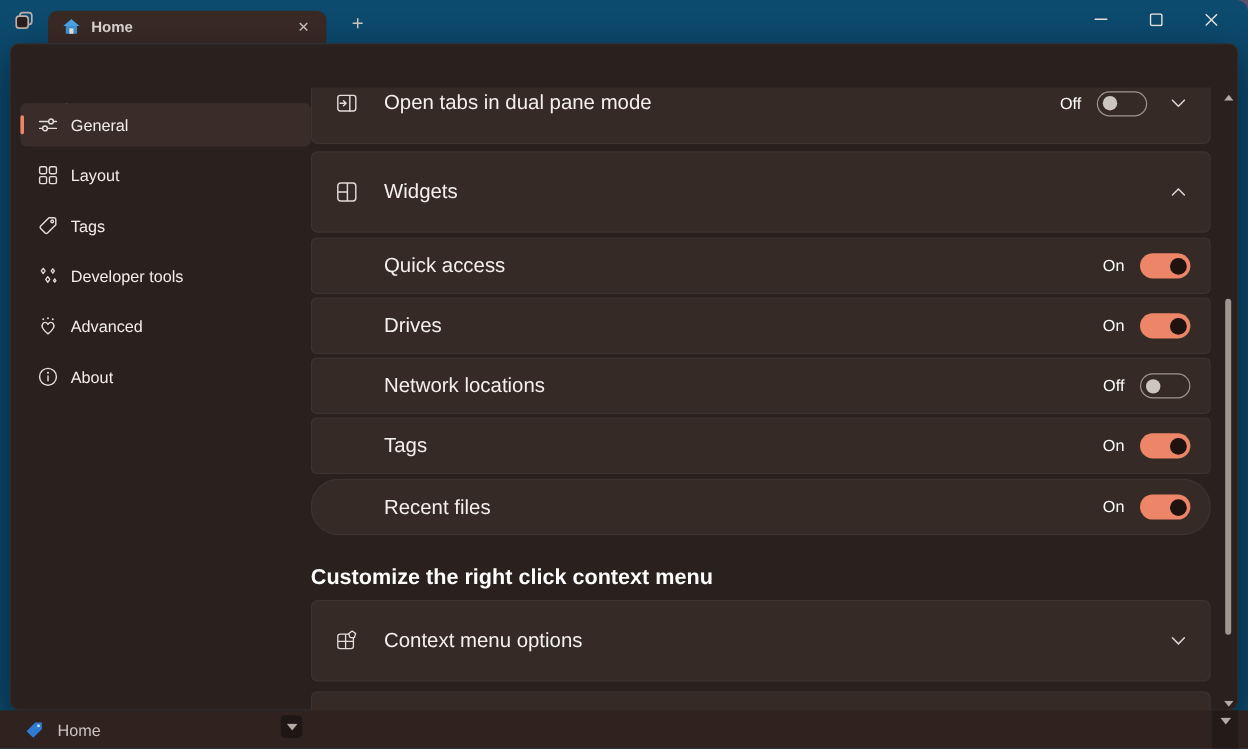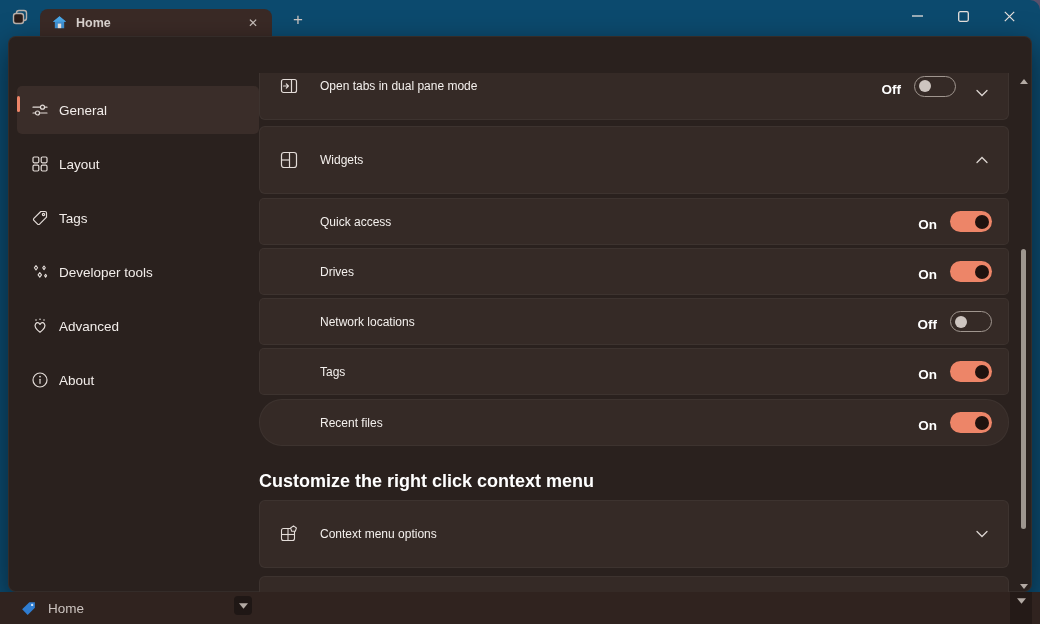--- a/index.html
+++ b/index.html
@@ -28,36 +28,36 @@
   
   .dialog{position:absolute;left:8px;top:36px;width:1024px;height:556px;background:#2a211e;
        border-radius:8px;border:1px solid rgba(255,255,255,0.05);box-sizing:border-box;
        box-shadow:0 10px 30px rgba(0,0,0,0.5);}
   .dialog-title{position:absolute;left:18px;top:47px;font-size:14px;font-weight:700;color:#ffffff;}
   .dialog-close{position:absolute;right:14px;top:42px;width:30px;height:30px;display:flex;align-items:center;
        justify-content:center;color:#eee9e6;font-size:15px;}
 
   
   .sidebar{position:absolute;left:8px;top:49px;width:242px;}
-  .side-item{position:relative;height:48px;margin-bottom:6px;border-radius:5px;display:flex;align-items:center;
+  .side-item{position:relative;height:36px;margin-bottom:6px;border-radius:5px;display:flex;align-items:center;
        padding-left:6px;box-sizing:border-box;}
   .side-item.selected{background:#3a2d29;}
   .side-item .pill{display:none;}
   .side-item.selected .pill{display:block;position:absolute;left:0;top:10px;width:3px;height:16px;border-radius:2px;background:#ed8568;}
   .side-item svg{width:18px;height:18px;color:#e3dcd8;flex:none;margin-left:8px;}
   .side-label{margin-left:10px;font-size:13.5px;color:#f2edea;}
 
   
   .content{position:absolute;left:250px;top:36px;width:750px;height:520px;overflow:hidden;}
   .card{background:#352a26;border:1px solid rgba(255,255,255,0.045);box-sizing:border-box;border-radius:6px;
        display:flex;align-items:center;padding:0 20px;}
   .expander{height:68px;}
   .card svg.lead{width:18px;height:18px;color:#e3dcd8;flex:none;}
-  .card .label{margin-left:22px;font-size:12px;color:#f4f0ed;}
-  .right-group{margin-left:auto;display:flex;align-items:flex-end;font-weight:bold;}
+  .card .label{margin-left:22px;font-size:17px;color:#f4f0ed;}
+  .right-group{margin-left:auto;display:flex;align-items:center;}
   .state-label{font-size:13.5px;color:#ffffff;margin-right:13px;}
   .chev{width:12px;height:8px;color:#dcd5d1;flex:none;}
   .chev-slot{margin-left:20px;display:flex;align-items:center;}
   .subcard{height:47px;border-radius:5px;padding:0 16px 0 60px;}
   .subcard .label{margin-left:0;}
   .card.first{margin-top:-21px;}
   .card.widgets{margin-top:6px;}
   .sub-1{margin-top:4px;} .sub-2,.sub-3,.sub-4{margin-top:3px;} .sub-5{margin-top:4px;border-radius:23px;}
   .section-heading{margin:25px 0 0 0;height:19px;font-size:18px;font-weight:700;color:#ffffff;}
   .card.context{margin-top:10px;}

